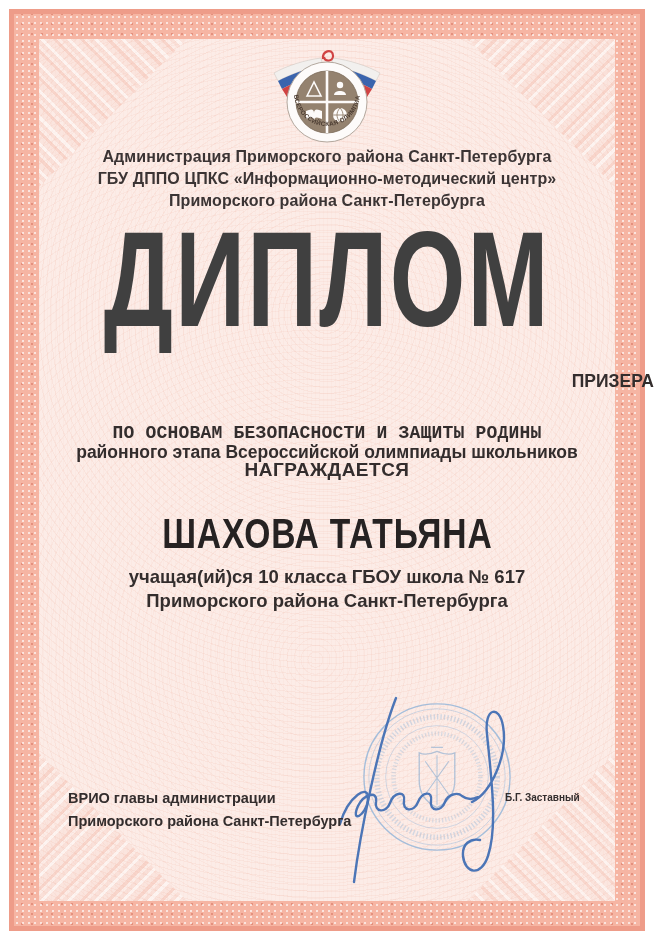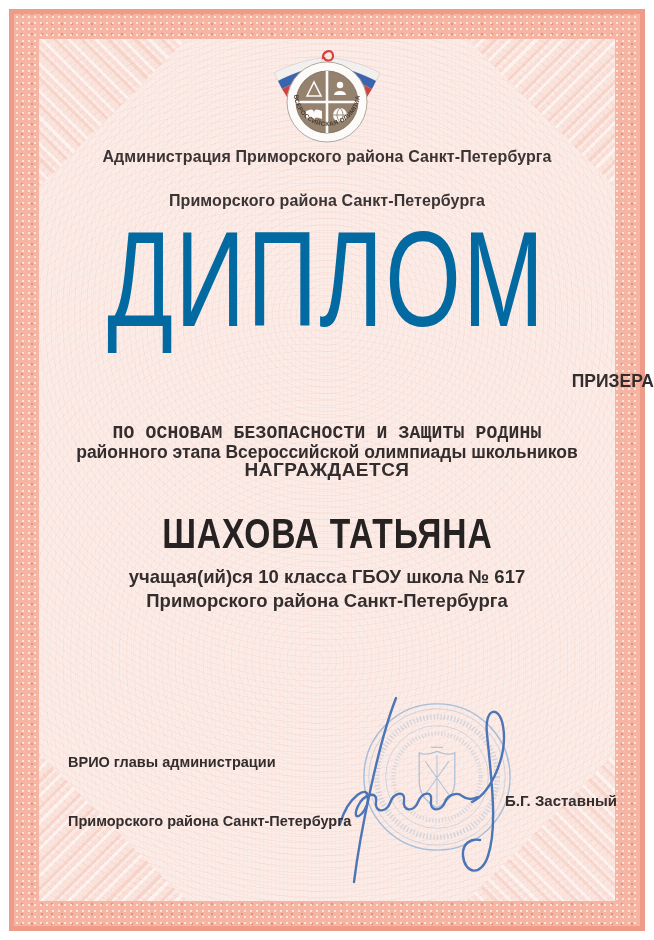--- a/index.html
+++ b/index.html
@@ -36,33 +36,33 @@
   .corner.tr{top:0;right:0;clip-path:polygon(0 0,100% 0,100% 100%);
     background:repeating-linear-gradient(135deg, rgba(242,178,160,.55) 0 3px, rgba(255,255,255,0) 3px 6px, rgba(242,178,160,.28) 6px 10px, rgba(255,255,255,.6) 10px 13px, rgba(242,178,160,.18) 13px 19px);}
   .corner.bl{bottom:0;left:0;clip-path:polygon(0 0,0 100%,100% 100%);
     background:repeating-linear-gradient(135deg, rgba(242,178,160,.55) 0 3px, rgba(255,255,255,0) 3px 6px, rgba(242,178,160,.28) 6px 10px, rgba(255,255,255,.6) 10px 13px, rgba(242,178,160,.18) 13px 19px);}
   .corner.br{bottom:0;right:0;clip-path:polygon(100% 0,0 100%,100% 100%);
     background:repeating-linear-gradient(45deg, rgba(242,178,160,.5) 0 3px, rgba(255,255,255,0) 3px 6px, rgba(242,178,160,.24) 6px 10px, rgba(255,255,255,.55) 10px 13px, rgba(242,178,160,.15) 13px 19px);}
   
   .line{position:absolute;left:0;right:0;text-align:center;line-height:1.2;color:#332d2d;}
   .hline{font-size:16px;font-weight:600;color:#3b3434;letter-spacing:.1px;}
   .h1{top:147px;} .h2{top:169px;} .h3{top:191px;}
-  .title{top:212px;font-weight:normal;color:#0369a1;line-height:1;}
+  .title{top:212px;font-weight:bold;color:#404040;line-height:1;}
   .title span{display:inline-block;font-size:135px;letter-spacing:3px;transform:scaleX(.72);transform-origin:50% 50%;}
   .a1{top:371px;font-size:17.5px;font-weight:bold;text-align:right;}
   .a2{top:394px;font-size:17.5px;font-weight:bold;margin-top:48px;}
   .a3{top:423px;font-size:18px;font-weight:bold;letter-spacing:.2px;font-family:Liberation Mono, monospace;}
   .presented{top:459px;font-size:19px;font-weight:bold;letter-spacing:.5px;}
   .name{top:513px;font-weight:bold;color:#262222;line-height:1;}
   .name span{display:inline-block;font-size:42px;letter-spacing:1px;transform:scaleX(.8);transform-origin:50% 50%;}
   .r1{top:566px;font-size:18.5px;font-weight:bold;}
   .r2{top:590px;font-size:18.5px;font-weight:bold;}
   .posline{position:absolute;left:68px;text-align:left;font-size:14.5px;font-weight:bold;color:#332d2d;line-height:1.2;}
-  .p1{top:754px;} .p2{top:813px;}
-  .signer{position:absolute;top:792px;left:505px;font-size:15px;font-weight:bold;color:#332d2d;}
+  .p1{top:790px;} .p2{top:813px;}
+  .signer{position:absolute;top:792px;left:505px;font-size:10px;font-weight:bold;color:#332d2d;}
   .year{top:857px;font-size:16px;font-weight:bold;color:#2e2a2a;}
   
   .emblem{position:absolute;top:46px;left:50%;transform:translateX(-50%);}
   .stamp{position:absolute;top:698px;left:358px;}
   .signature{position:absolute;top:684px;left:320px;}
 </style>
 </head>
 <body>
 
 <div class="page">
@@ -107,20 +107,21 @@
       <defs>
           <path id="ringPath" d="M 28,47 A 33,33 0 1 0 94,47"></path>
         </defs>
       <text font-size="6.2" font-weight="bold" fill="#4a3b31" letter-spacing=".4" font-family="Liberation Sans, sans-serif">
         <textPath href="#ringPath" startOffset="2">ВСЕРОССИЙСКАЯ ОЛИМПИАДА ШКОЛЬНИКОВ</textPath>
       </text>
     </g>
   </svg>
 
   <div class="line hline h1">Администрация Приморского района Санкт-Петербурга</div>
+  <div class="line hline h2">ГБУ ДППО ЦПКС «Информационно-методический центр»</div>
   <div class="line hline h3">Приморского района Санкт-Петербурга</div>
 
   <div class="line title"><span>ДИПЛОМ</span></div>
 
   <div class="line a1">ПРИЗЕРА</div>
   <div class="line a2">районного этапа Всероссийской олимпиады школьников</div>
   <div class="line a3">ПО ОСНОВАМ БЕЗОПАСНОСТИ И ЗАЩИТЫ РОДИНЫ</div>
   <div class="line presented">НАГРАЖДАЕТСЯ</div>
 
   <div class="line name"><span>ШАХОВА ТАТЬЯНА</span></div>

